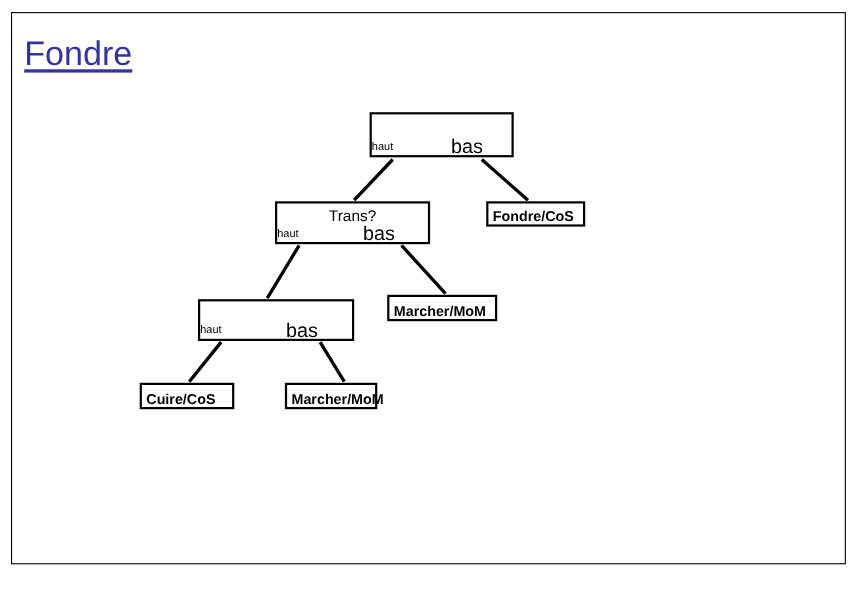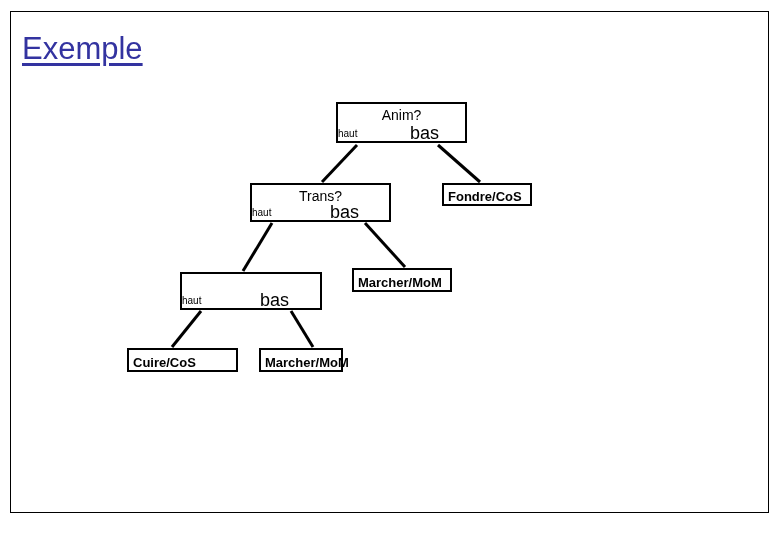--- a/index.html
+++ b/index.html
@@ -100,55 +100,54 @@
     font-weight: bold;
   }
 </style>
 </head>
 <body>
 
 <div id="slide-root">
 
   <div id="slide-frame"></div>
 
-  <div id="slide-title">Exemple</div>
+  <div id="slide-title">Fondre</div>
 
   <div id="diagram-canvas">
     <svg class="edge-layer" viewBox="0 0 780 540" width="780" height="540" xmlns="http://www.w3.org/2000/svg">
       <g id="edges-group" stroke="#000000" stroke-width="3" stroke-linecap="butt">
           <line x1="357" y1="145" x2="322" y2="182"></line>
           <line x1="438" y1="145" x2="480" y2="182"></line>
           <line x1="272" y1="223" x2="243" y2="271"></line>
           <line x1="365" y1="223" x2="405" y2="267"></line>
           <line x1="201" y1="311" x2="172" y2="347"></line>
           <line x1="291" y1="311" x2="313" y2="347"></line>
         </g>
     </svg>
     <div id="nodes-group">
         <div class="node node-decision" style="left: 336px; top: 102px; width: 131px; height: 41px;">
-          <div class="node-question">Anim?</div>
           <div class="node-branch-left">haut</div>
           <div class="node-branch-right" style="left: 72px;">bas</div>
         </div>
         <div class="node node-decision" style="left: 250px; top: 183px; width: 141px; height: 39px; padding-left: 38px;">
           <div class="node-question">Trans?</div>
           <div class="node-branch-left">haut</div>
           <div class="node-branch-right" style="left: 78px;">bas</div>
         </div>
         <div class="node node-leaf" style="left: 442px; top: 183px; width: 90px; height: 23px;">
           <div class="leaf-label">Fondre/CoS</div>
         </div>
         <div class="node node-decision" style="left: 180px; top: 272px; width: 142px; height: 38px;">
           <div class="node-branch-left">haut</div>
           <div class="node-branch-right" style="left: 78px;">bas</div>
         </div>
         <div class="node node-leaf" style="left: 352px; top: 268px; width: 100px; height: 24px;">
           <div class="leaf-label">Marcher/MoM</div>
         </div>
-        <div class="node node-leaf" style="left: 127px; top: 348px; width: 111px; height: 24px;">
+        <div class="node node-leaf" style="left: 127px; top: 348px; width: 86px; height: 24px;">
           <div class="leaf-label">Cuire/CoS</div>
         </div>
         <div class="node node-leaf" style="left: 259px; top: 348px; width: 84px; height: 24px;">
           <div class="leaf-label">Marcher/MoM</div>
         </div>
       </div>
   </div>
 
 </div>
 

